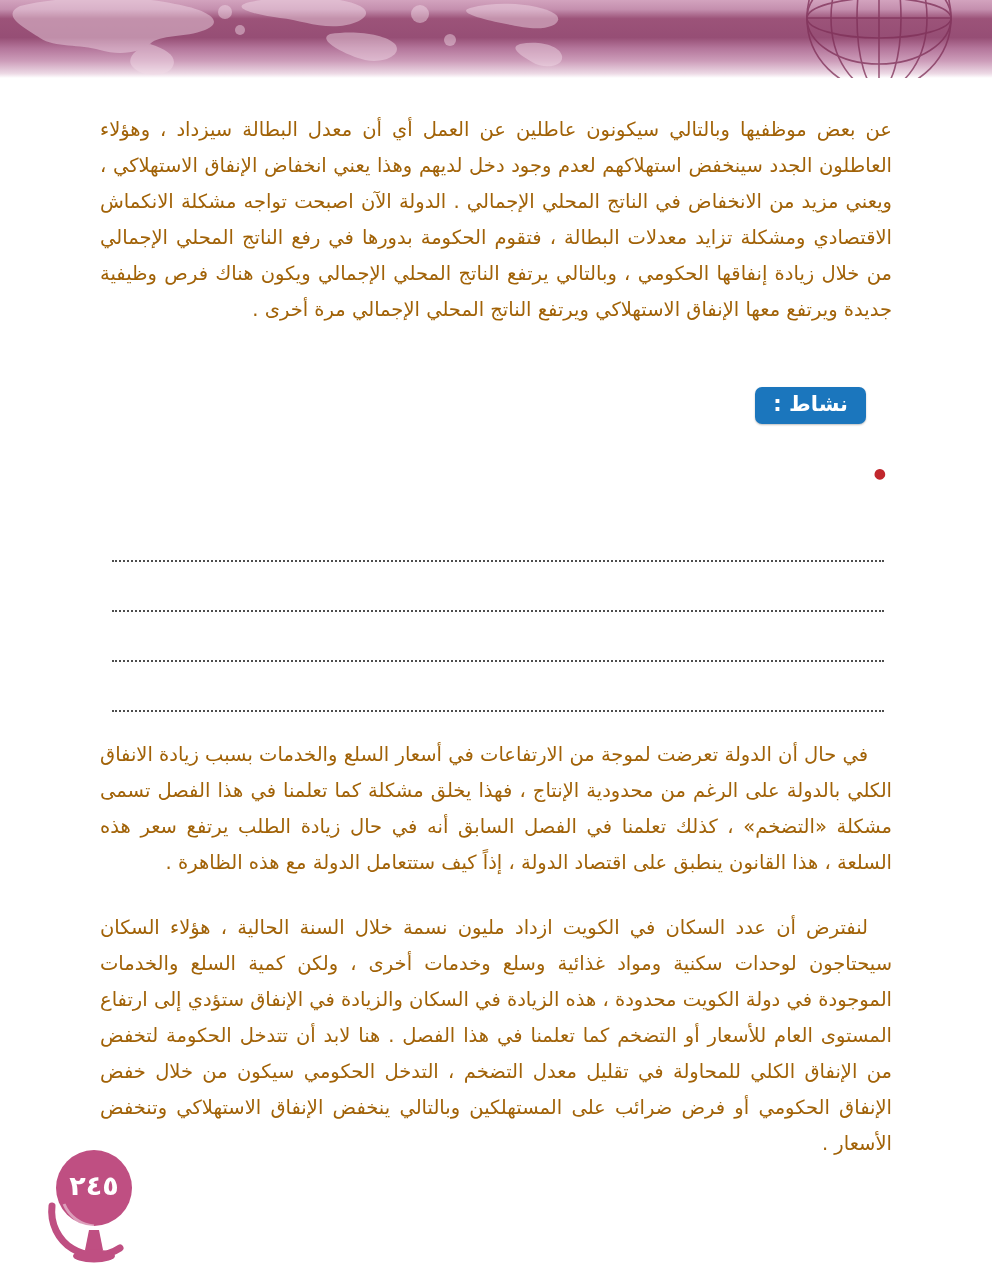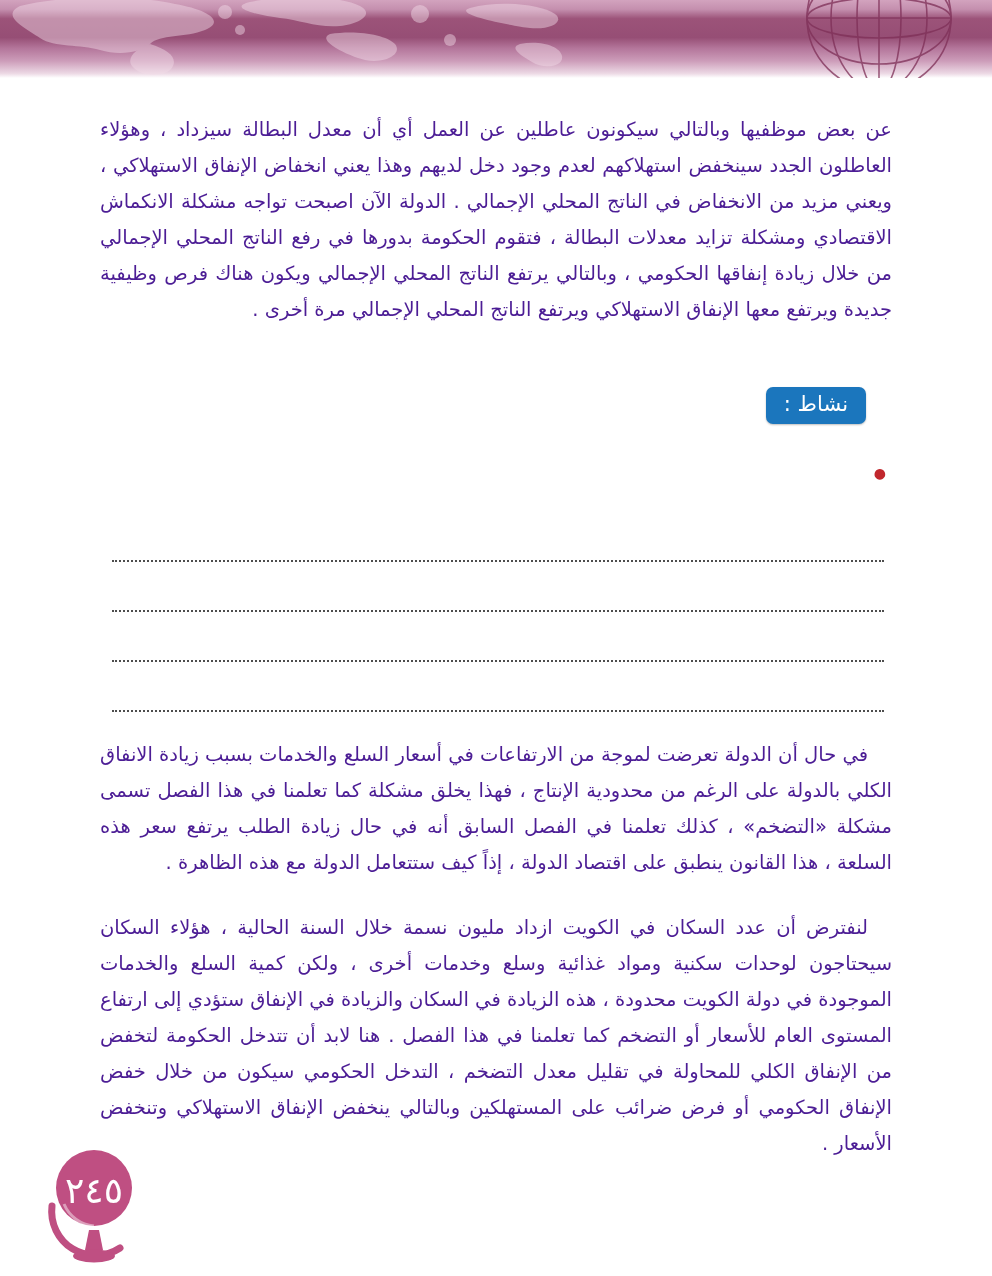--- a/index.html
+++ b/index.html
@@ -20,30 +20,30 @@
     overflow:hidden;
   }
   .header svg { position:absolute; top:0; }
   .map-art { left:0; opacity:0.45; }
   .globe-wire { right:18px; opacity:0.75; }
 
   
   .para {
     position:absolute; right:100px; left:100px;
     direction:rtl; text-align:justify;
-    font-size:19.5px; line-height:36px; color:#4c1d95;
+    font-size:19.5px; line-height:36px; color:#a16207;
     letter-spacing:0;
   }
   .indent { text-indent:24px; }
 
   
   .activity-badge {
     position:absolute; top:387px; right:126px;
     background:#1b76bd; color:#ffffff;
-    direction:rtl; font-size:21px; font-weight:normal;
+    direction:rtl; font-size:21px; font-weight:bold;
     padding:5px 18px 8px 18px; border-radius:7px;
     box-shadow:0 1px 2px rgba(0,0,0,0.25);
   }
 
   
   .question {
     position:absolute; top:447px; right:100px; left:100px;
     direction:rtl; text-align:justify;
     color:#c1272d; font-size:20px; font-weight:bold; line-height:35px;
     padding-right:34px; position:absolute;
@@ -59,21 +59,21 @@
     height:50px;
     border-bottom:2px dotted #4d4d4d;
   }
 
   
   .page-globe { position:absolute; left:42px; top:1146px; width:104px; height:126px; }
   .page-globe svg { position:absolute; top:0; left:0; }
   .page-num {
     position:absolute; top:24px; left:0; width:104px;
     text-align:center; color:#ffffff;
-    font-size:36px; font-weight:normal; direction:rtl;
+    font-size:27px; font-weight:bold; direction:rtl;
   }
 </style>
 </head>
 <body>
 
 <div class="header">
   <svg class="map-art" width="640" height="78" viewBox="0 0 640 78" xmlns="http://www.w3.org/2000/svg">
     <g fill="#f3dde9">
       <path d="M20,6 C60,-4 130,-6 175,4 C210,10 225,22 205,30 C185,38 160,34 150,44 C142,52 120,56 100,50 C80,44 55,48 40,38 C25,28 0,16 20,6 Z"></path>
       <path d="M150,44 C170,50 180,60 170,70 C160,78 140,76 132,66 C126,58 136,48 150,44 Z"></path>

